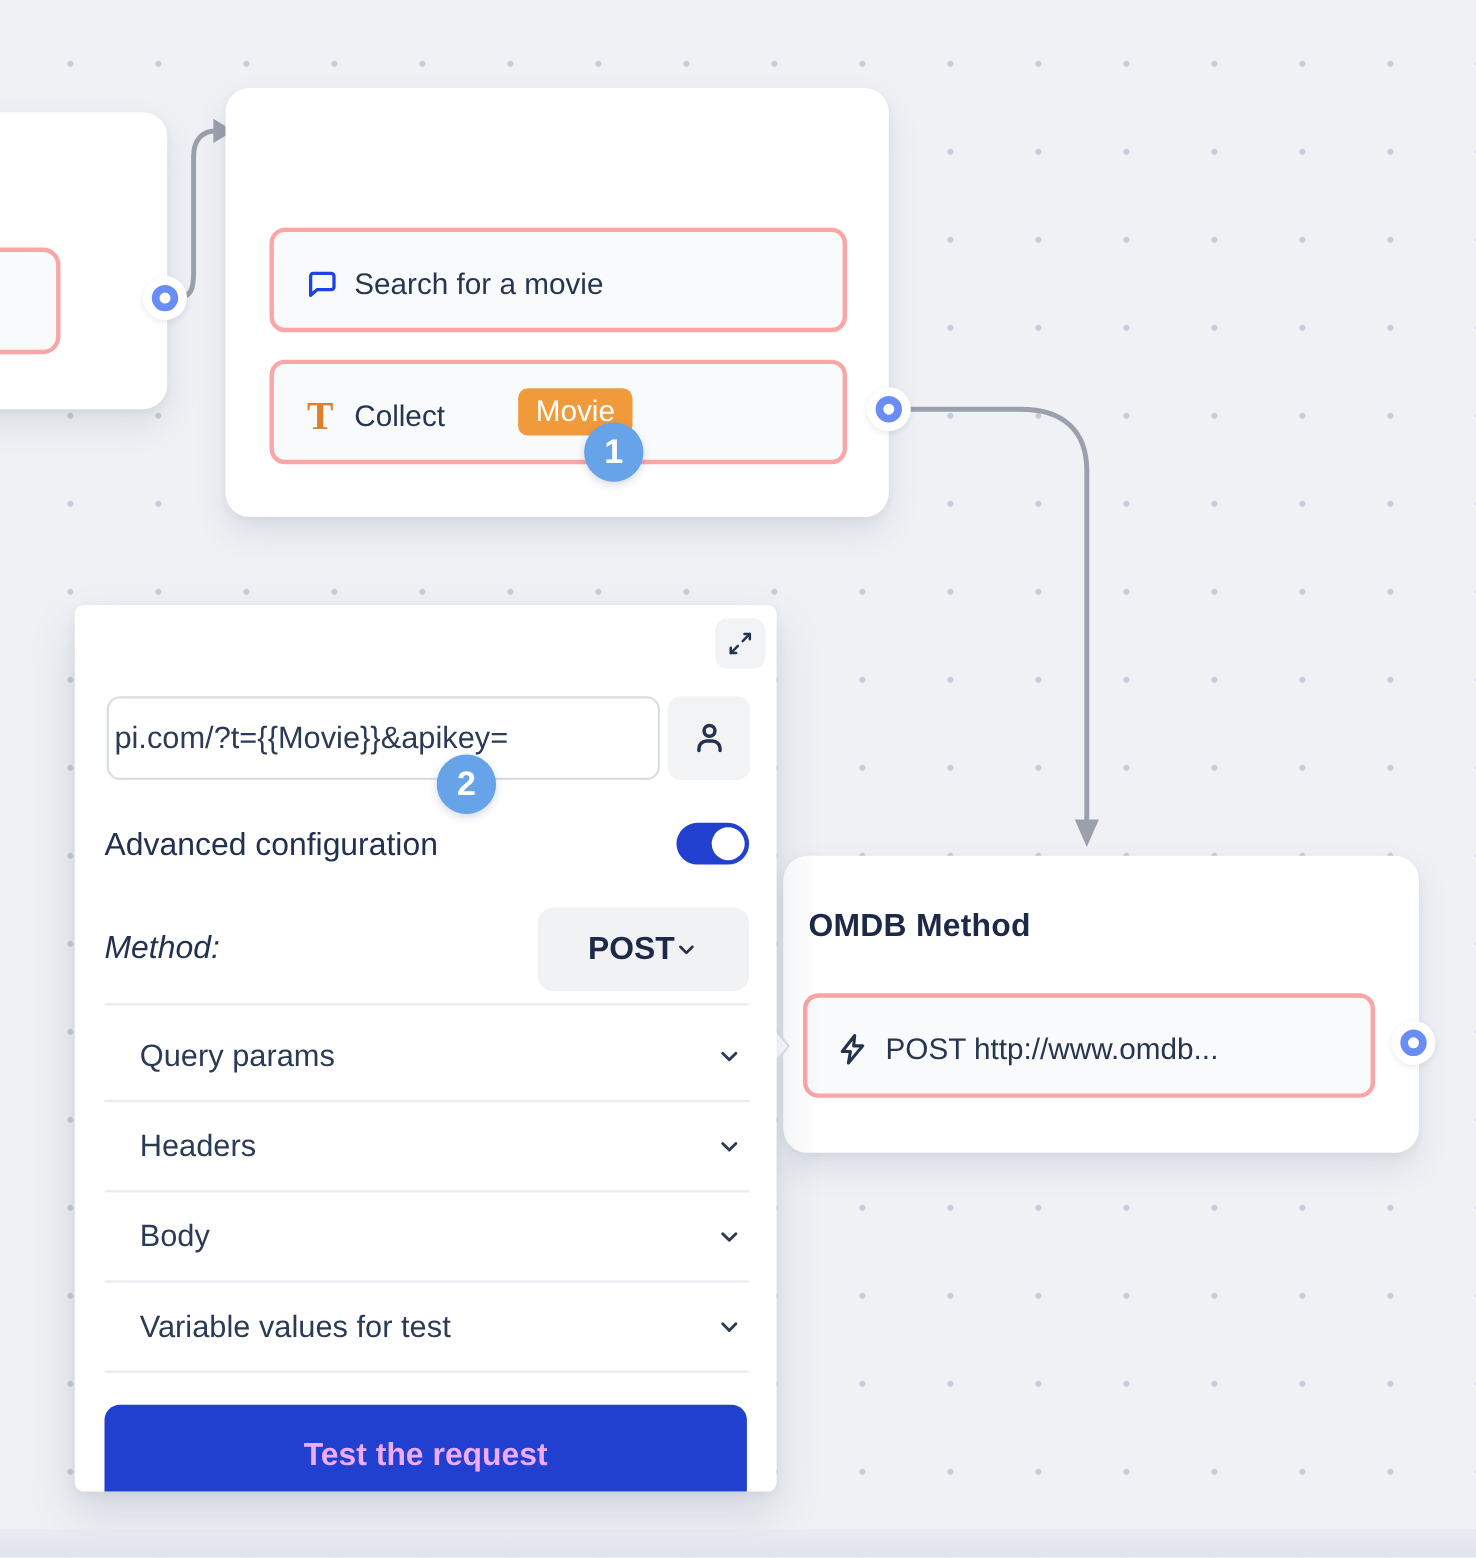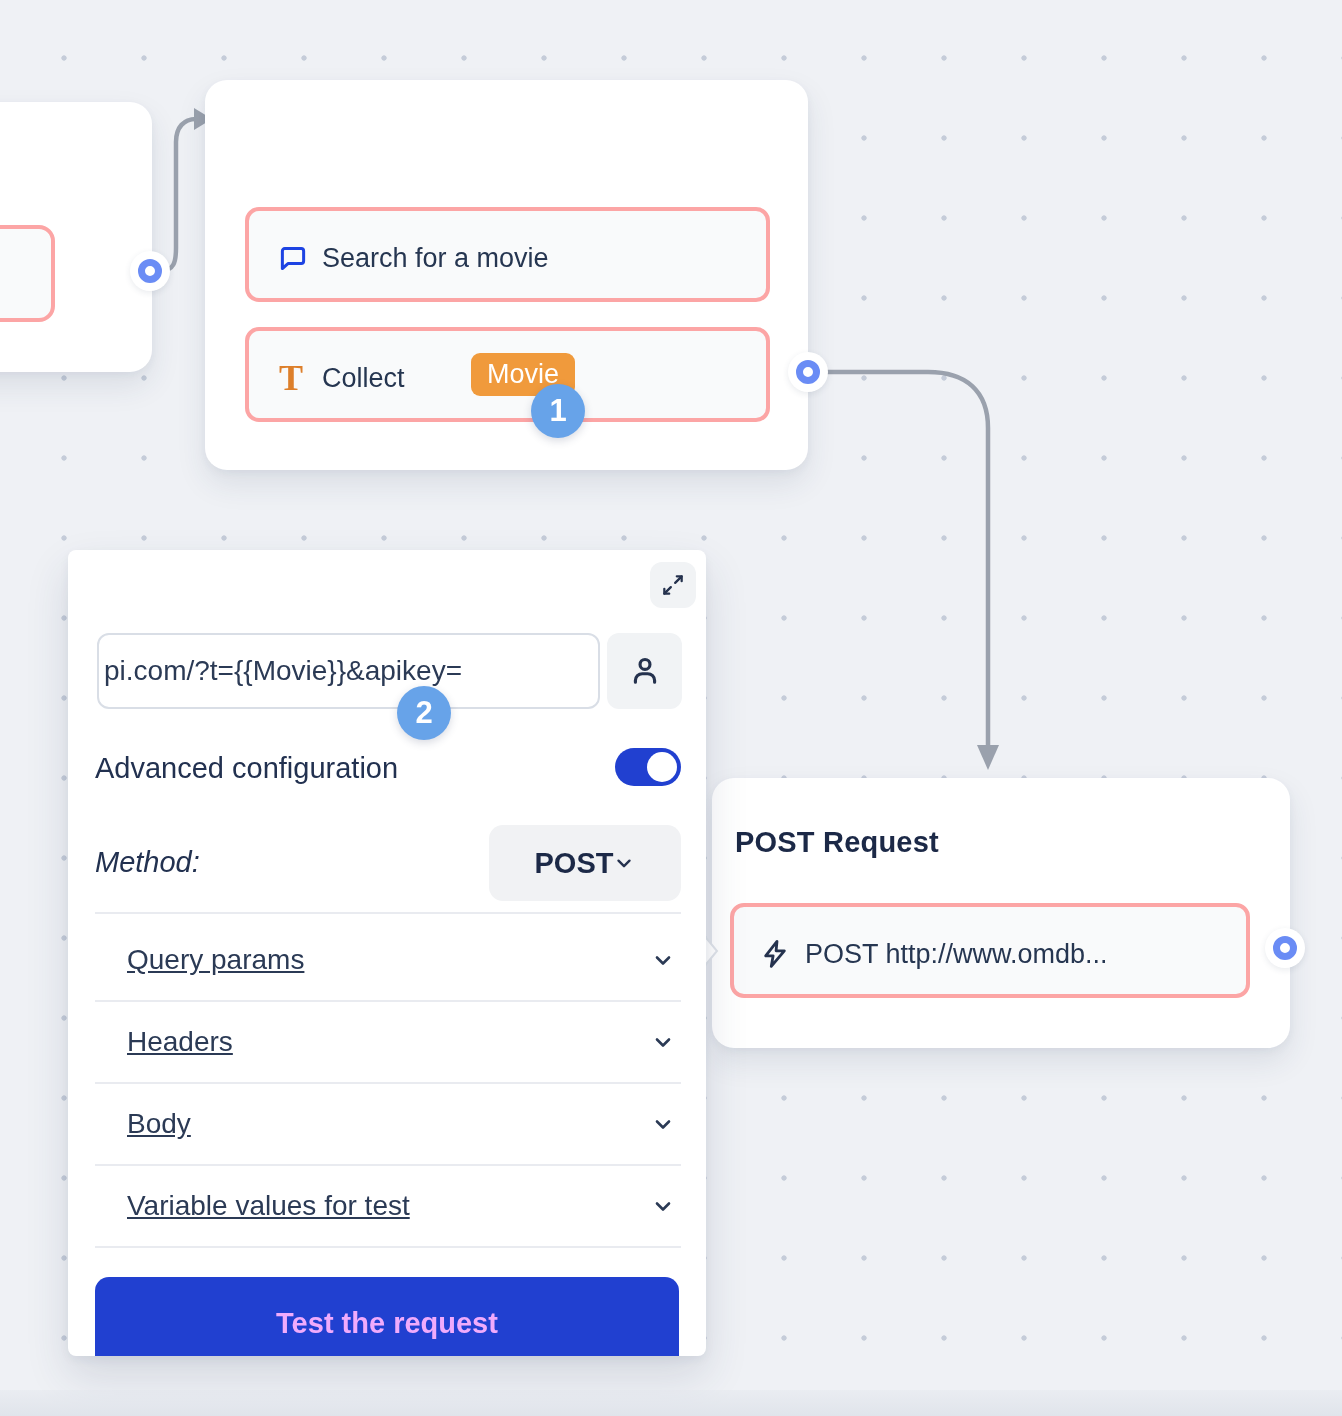--- a/index.html
+++ b/index.html
@@ -89,21 +89,21 @@
     background:#f1f2f4; border-radius:14px; display:flex; align-items:center; justify-content:center; 
     cursor:pointer;
   }
   #method-btn .val { font-size:29px; font-weight:700; color:#1c2947; }
   .divider { position:absolute; left:27px; width:586px; height:0; border-top:2px solid #e9ebf0; }
   .section-row {
     position:absolute; left:27px; width:586px; height:82px;
     display:flex; align-items:center; justify-content:space-between;
     border-bottom:2px solid #e9ebf0; cursor:pointer;
   }
-  .section-row .lbl { font-size:28px; color:#2b3a55; margin-left:32px;text-decoration:underline; }
+  .section-row .lbl { font-size:28px; color:#2b3a55; margin-left:32px; }
   .section-row .chev { margin-right:6px; }
   #test-btn {
     position:absolute; left:27px; top:727px; width:584px; height:92px;
     background:#2140d0; border:none; border-radius:14px;
     color:#f0abfc; font-size:29px; font-weight:700; font-family:"Liberation Sans", sans-serif;
     cursor:pointer;
   }
   .notch { position:absolute; }
 </style>
 </head>
@@ -136,21 +136,21 @@
     </div>
 
     <div class="node-item" style="left:40px; top:247px; width:525px; height:95px;">
       <span class="t-glyph abs" style="left:30px; top:29px;">T</span>
       <span class="node-item-label abs" style="left:73px; top:32px;">Collect</span>
       <span class="chip abs" style="left:210px; top:22px;">Movie</span>
     </div>
   </div>
 
   <div class="node-card" style="left:712px; top:778px; width:578px; height:270px;">
-    <div class="abs node-title" style="left:23px; top:48px;">POST Request</div>
+    <div class="abs node-title" style="left:23px; top:48px;">OMDB Method</div>
     <div class="node-item" style="left:18px; top:125px; width:520px; height:95px;padding-left:35px;">
       <span class="abs" style="left:25px; top:31px;">
         <svg width="32" height="32" viewBox="0 0 24 24">
           <path d="M13.5 2.5 L5 13.4 H10.6 L9.2 21.3 L19 9.6 H12.8 Z" fill="none" stroke="#25324e" stroke-width="2.1" stroke-linejoin="round"></path>
         </svg>
       </span>
       <span class="node-item-label abs" style="left:71px; top:32px;">POST http://www.omdb...</span>
     </div>
 
     <span class="notch" style="left:-10px; top:153px;">

